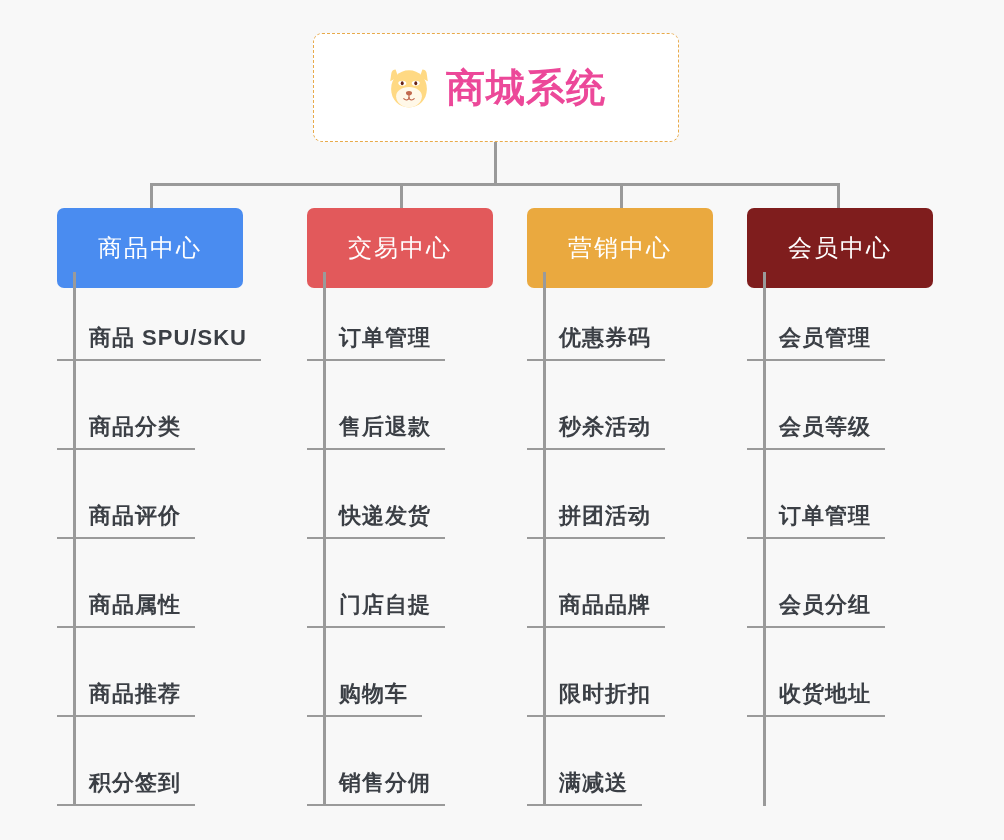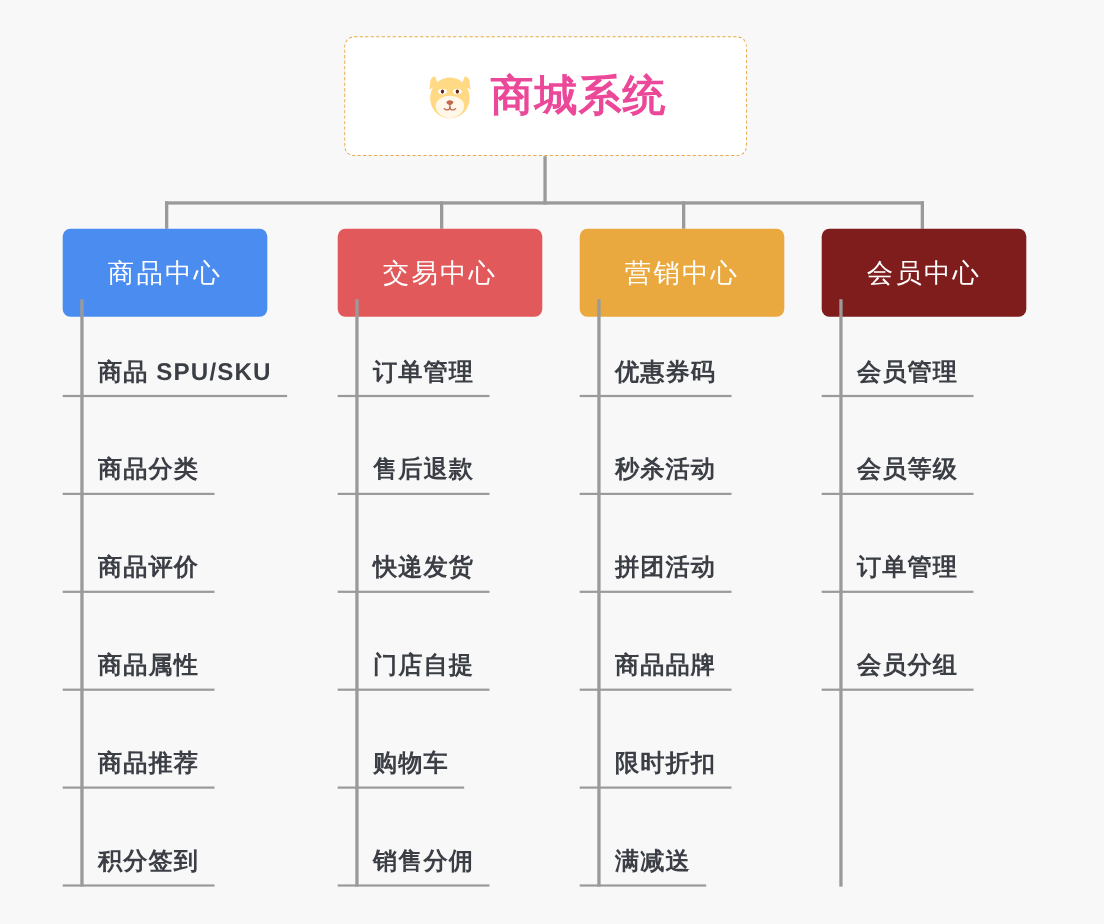--- a/index.html
+++ b/index.html
@@ -245,16 +245,19 @@
         </div>
       <div class="leaf">
           <span class="leaf-label">会员等级</span>
         </div>
       <div class="leaf">
           <span class="leaf-label">订单管理</span>
         </div>
       <div class="leaf">
           <span class="leaf-label">会员分组</span>
         </div>
+      <div class="leaf">
+          <span class="leaf-label">收货地址</span>
+        </div>
     </div>
   </div>
 
 </div>
 
 </body></html>

